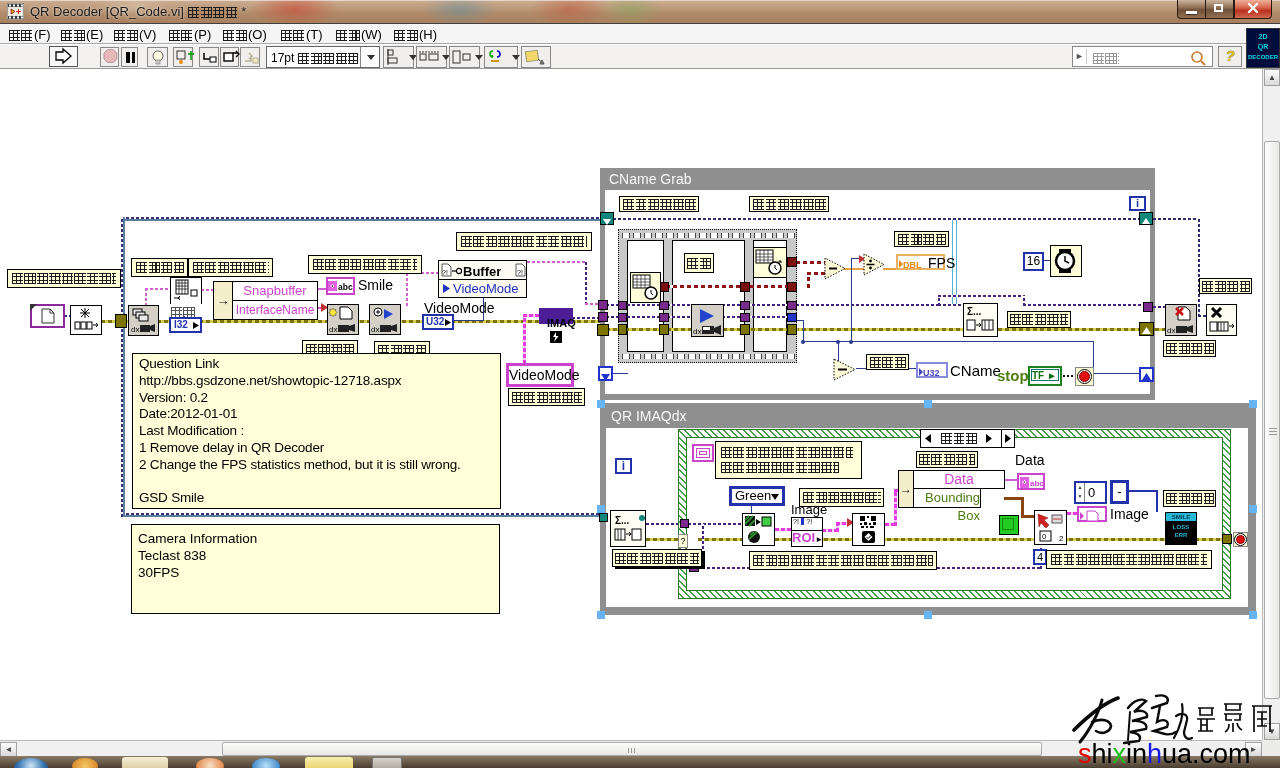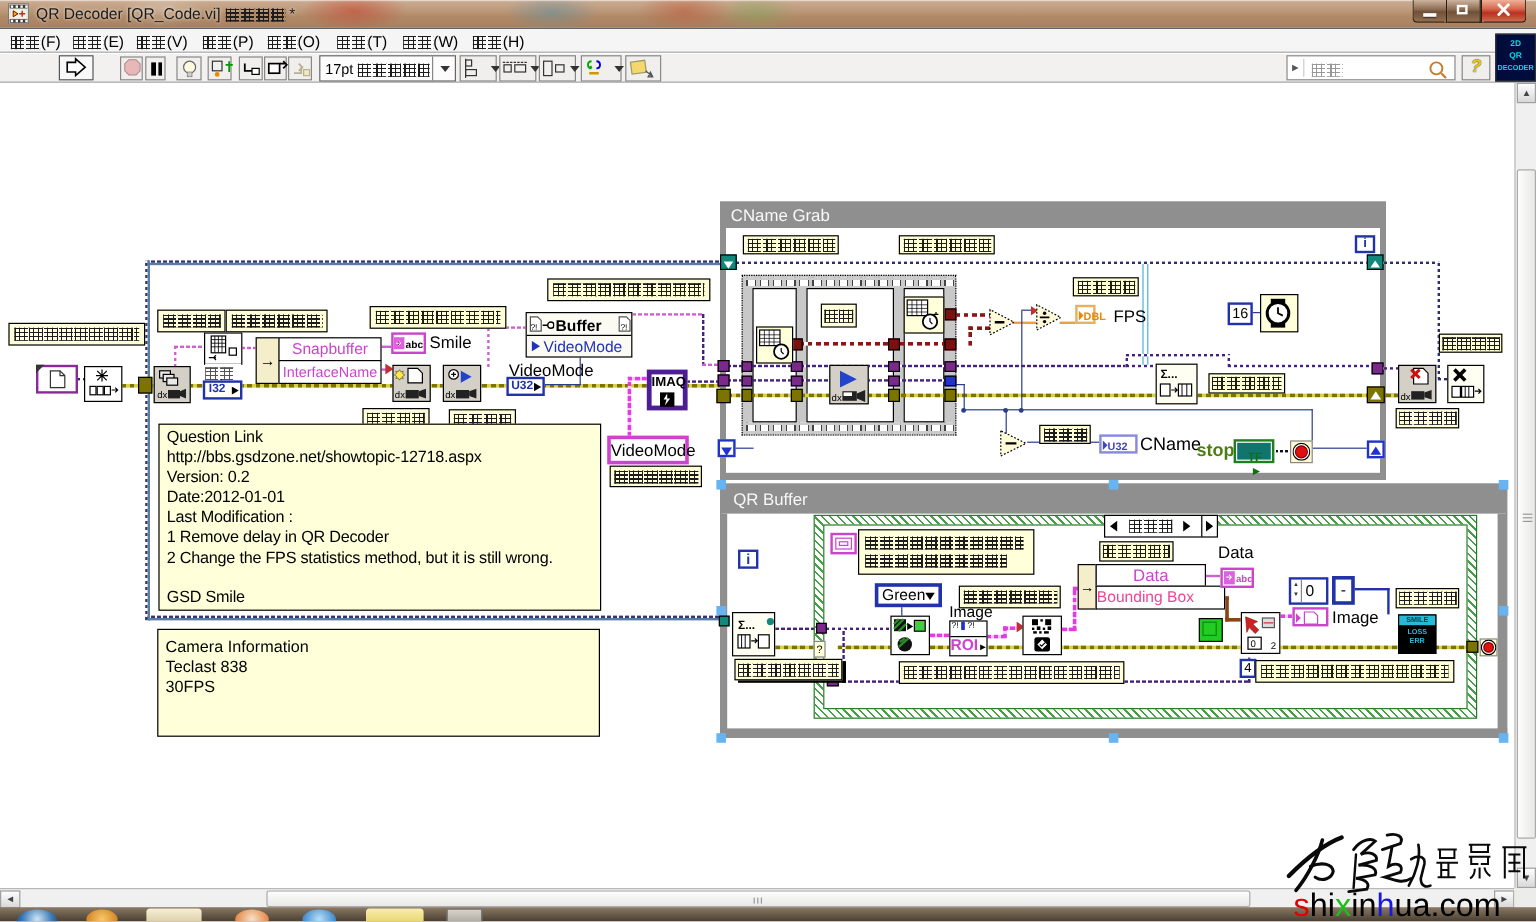--- a/index.html
+++ b/index.html
@@ -344,21 +344,21 @@
       <span class="a" style="left:14px;top:1px">VideoMode</span>
     </div>
 </div>
 <div class="lbl" style="left:456px;top:232px;width:136px;height:19px">
     <span class="z" style="width:126px"></span>
   </div>
 <div class="a" style="left:424px;top:300px;font-size:14px">VideoMode</div>
 <div class="a" style="left:422px;top:314px;width:32px;height:16px;border:2px solid #2233aa;background:#fff;font-size:10px;font-weight:bold;color:#2233aa;line-height:12px;padding-left:2px;white-space:nowrap">U32<svg class="a" style="right:1px;top:3px" width="6" height="7">
       <path d="M0 0 L6 3.5 0 7 Z" fill="#000"></path>
     </svg></div>
-<div class="a" style="left:539px;top:308px;width:34px;height:34px;background:#fff;border:4px solid #4c1d95;text-align:center">
+<div class="a" style="left:539px;top:308px;width:34px;height:16px;background:#fff;border:8px solid #4c1d95;text-align:center">
   <div style="font-size:11px;font-weight:bold;line-height:13px;margin-top:1px">IMAQ</div>
   <svg width="14" height="14">
       <rect x="1" y="1" width="12" height="12" fill="#000"></rect>
       <path d="M7 2 l-3 5 h2.5 l-1.5 5 4.5 -6 h-2.5 z" fill="#fff"></path>
     </svg>
 </div>
 <div class="a" style="left:506px;top:363px;width:68px;height:24px;border:3px solid #cc44cc;background:#fff;font-size:14px;text-align:center;line-height:18px">VideoMode</div>
 <div class="lbl" style="left:508px;top:388px;width:77px;height:18px">
     <span class="z" style="width:70px"></span>
   </div>
@@ -484,21 +484,21 @@
 <svg class="a" style="left:824px;top:257px" width="22" height="23">
     <path d="M1 1 v21 L21 11.5 Z" fill="#fffbd8" stroke="#000" stroke-dasharray="1.5 1.5"></path>
     <path d="M5 11.5 h8" stroke="#000" stroke-width="2"></path>
   </svg>
 <svg class="a" style="left:863px;top:253px" width="22" height="23">
     <path d="M1 1 v21 L21 11.5 Z" fill="#fffbd8" stroke="#000" stroke-dasharray="1.5 1.5"></path>
     <circle cx="7.5" cy="8" r="1.4" fill="#000"></circle>
     <circle cx="7.5" cy="15" r="1.4" fill="#000"></circle>
     <path d="M3.5 11.5 h8" stroke="#000" stroke-width="1.5"></path>
   </svg>
-<div class="a" style="left:896px;top:254px;width:17px;height:16px;border:2px solid #e8b060;background:#fff"><svg width="24" height="12">
+<div class="a" style="left:896px;top:254px;width:49px;height:16px;border:2px solid #e8b060;background:#fff"><svg width="24" height="12">
       <path d="M1 2 L5 6 1 10 Z" fill="#e8890a"></path>
       <text x="5" y="10" font-size="9" font-weight="bold" fill="#e8890a">DBL</text>
     </svg></div>
 <div class="a" style="left:928px;top:255px;font-size:14px">FPS</div>
 <div class="a" style="left:1023px;top:252px;width:21px;height:19px;border:2px solid #2233aa;background:#fff;font-size:12px;text-align:center;line-height:15px">16</div>
 <div class="a" style="left:1050px;top:245px;width:32px;height:32px;background:#ffffd9;border:1px solid #000;display:flex;align-items:center;justify-content:center">
   <svg width="26" height="26">
       <rect x="6" y="1" width="12" height="4" fill="#000"></rect>
       <rect x="6" y="21" width="12" height="4" fill="#000"></rect>
       <circle cx="12" cy="13" r="9" fill="#fff" stroke="#000" stroke-width="2.5"></circle>
@@ -524,21 +524,21 @@
 <div class="lbl" style="left:866px;top:354px;width:43px;height:16px">
     <span class="z" style="width:36px"></span>
   </div>
 <div class="a" style="left:916px;top:362px;width:32px;height:16px;border:2px solid #8888dd;background:#fff"><svg width="28" height="12">
       <path d="M1 2 L5 6 1 10 Z" fill="#4444bb"></path>
       <text x="5" y="10" font-size="9" font-weight="bold" fill="#4444bb">U32</text>
     </svg></div>
 <div class="a" style="left:950px;top:362px;font-size:15px">CName</div>
 <div class="a" style="left:997px;top:367px;font-size:15px;font-weight:bold;color:#4d7c0f">stop</div>
 <div class="a" style="left:1028px;top:366px;width:34px;height:20px;border:2px solid #208020;background:#fff">
-    <div style="margin:1px;border:7px solid #0f766e;height:12px;text-align:right;font-size:10px;font-weight:bold;color:#107010;line-height:12px">TF ►</div>
+    <div style="margin:1px;border:1px solid #0f766e;height:12px;text-align:left;font-size:10px;font-weight:bold;color:#107010;line-height:12px">TF ►</div>
   </div>
 <div class="wh" style="left:1063px;top:375px;width:12px;height:2px;background:repeating-linear-gradient(90deg,#111 0 2px,#fff 2px 4px)"></div>
 <div class="a" style="left:1075px;top:367px;width:19px;height:19px;background:#fffad2;border:1px solid #888;display:flex;align-items:center;justify-content:center">
   <svg width="15" height="15">
       <circle cx="7.5" cy="7.5" r="7" fill="#fff" stroke="#000"></circle>
       <circle cx="7.5" cy="7.5" r="5" fill="#e01010" stroke="#800"></circle>
     </svg>
 </div>
 
 <div class="a" style="left:600px;top:212px;width:14px;height:13px;background:#12877b;border:1px solid #000"><svg width="12" height="11">
@@ -582,21 +582,21 @@
       <rect x="11" y="17" width="10" height="9" fill="#fff" stroke="#000"></rect>
       <path d="M14 17 v9 M17 17 v9" stroke="#000" stroke-width=".8"></path>
       <path d="M22 21 h5 m-2 -2 l2 2 -2 2" stroke="#000" fill="none"></path>
     </svg>
 </div>
 <div class="lbl" style="left:1163px;top:340px;width:53px;height:17px">
     <span class="z" style="width:48px"></span>
   </div>
 
 <div class="a" style="left:600px;top:403px;width:656px;height:212px;border:1px solid #6a6a6a"></div>
-<div class="a" style="left:600px;top:403px;width:656px;height:25px;background:#8f8f8f;color:#f8f8f8;font-size:14px;padding:5px 0 0 11px">QR Buffer</div>
+<div class="a" style="left:600px;top:403px;width:656px;height:25px;background:#8f8f8f;color:#f8f8f8;font-size:14px;padding:5px 0 0 11px">QR IMAQdx</div>
 <div class="a" style="left:600px;top:428px;width:6px;height:187px;background:#8f8f8f"></div>
 <div class="a" style="left:1248px;top:428px;width:8px;height:187px;background:#8f8f8f"></div>
 <div class="a" style="left:600px;top:607px;width:656px;height:8px;background:#8f8f8f"></div>
 
 <div class="wh pur" style="left:646px;top:523px;width:100px"></div>
 <div class="wh olv" style="left:646px;top:538px;width:580px"></div>
 <div class="wv purv" style="left:702px;top:524px;height:45px"></div>
 <div class="wh pur" style="left:702px;top:567px;width:340px"></div>
 <div class="wv purv" style="left:1040px;top:546px;height:23px"></div>
 
@@ -713,21 +713,21 @@
         <rect x="17" y="12" width="4" height="2"></rect>
       </g>
     <rect x="9" y="17" width="13" height="12" rx="2" fill="#000"></rect>
       <path d="M15.5 19 l4 4 -4 4 -4 -4 z" fill="#fff"></path>
       <path d="M13.5 23 l1.5 1.5 3 -3" stroke="#000" fill="none"></path>
   </svg>
 </div>
 
 <div class="a" style="left:898px;top:470px;width:16px;height:38px;background:#f5eecb;border:1px solid #000;display:flex;align-items:center;justify-content:center;font-size:12px">→</div>
 <div class="a" style="left:913px;top:470px;width:92px;height:19px;background:#fff;border:1px solid #000;font-size:14px;color:#cc44cc;text-align:center">Data</div>
-<div class="a" style="left:913px;top:488px;width:108px;height:20px;background:#fff;border:1px solid #000;font-size:13px;color:#ec4899;text-align:left;line-height:18px">Bounding Box</div>
+<div class="a" style="left:913px;top:488px;width:68px;height:20px;background:#fff;border:1px solid #000;font-size:13px;color:#4d7c0f;text-align:right;line-height:18px">Bounding Box</div>
 <div class="a" style="left:1015px;top:452px;font-size:14px">Data</div>
 <div class="a" style="left:1017px;top:473px;width:28px;height:17px;border:2px solid #cc44cc;background:#fff">
   <svg width="24" height="13">
       <rect x="1" y="1" width="9" height="11" fill="#e060e0"></rect>
       <path d="M3 6 l4 0 m-2 -2 l2 2 -2 2" stroke="#fff"></path>
       <text x="11" y="10" font-size="8" font-weight="bold" fill="#cc44cc">abc</text>
     </svg>
 </div>
 
 <div class="a" style="left:1074px;top:481px;width:33px;height:23px;border:2px solid #2233aa;background:#fff;display:flex">

